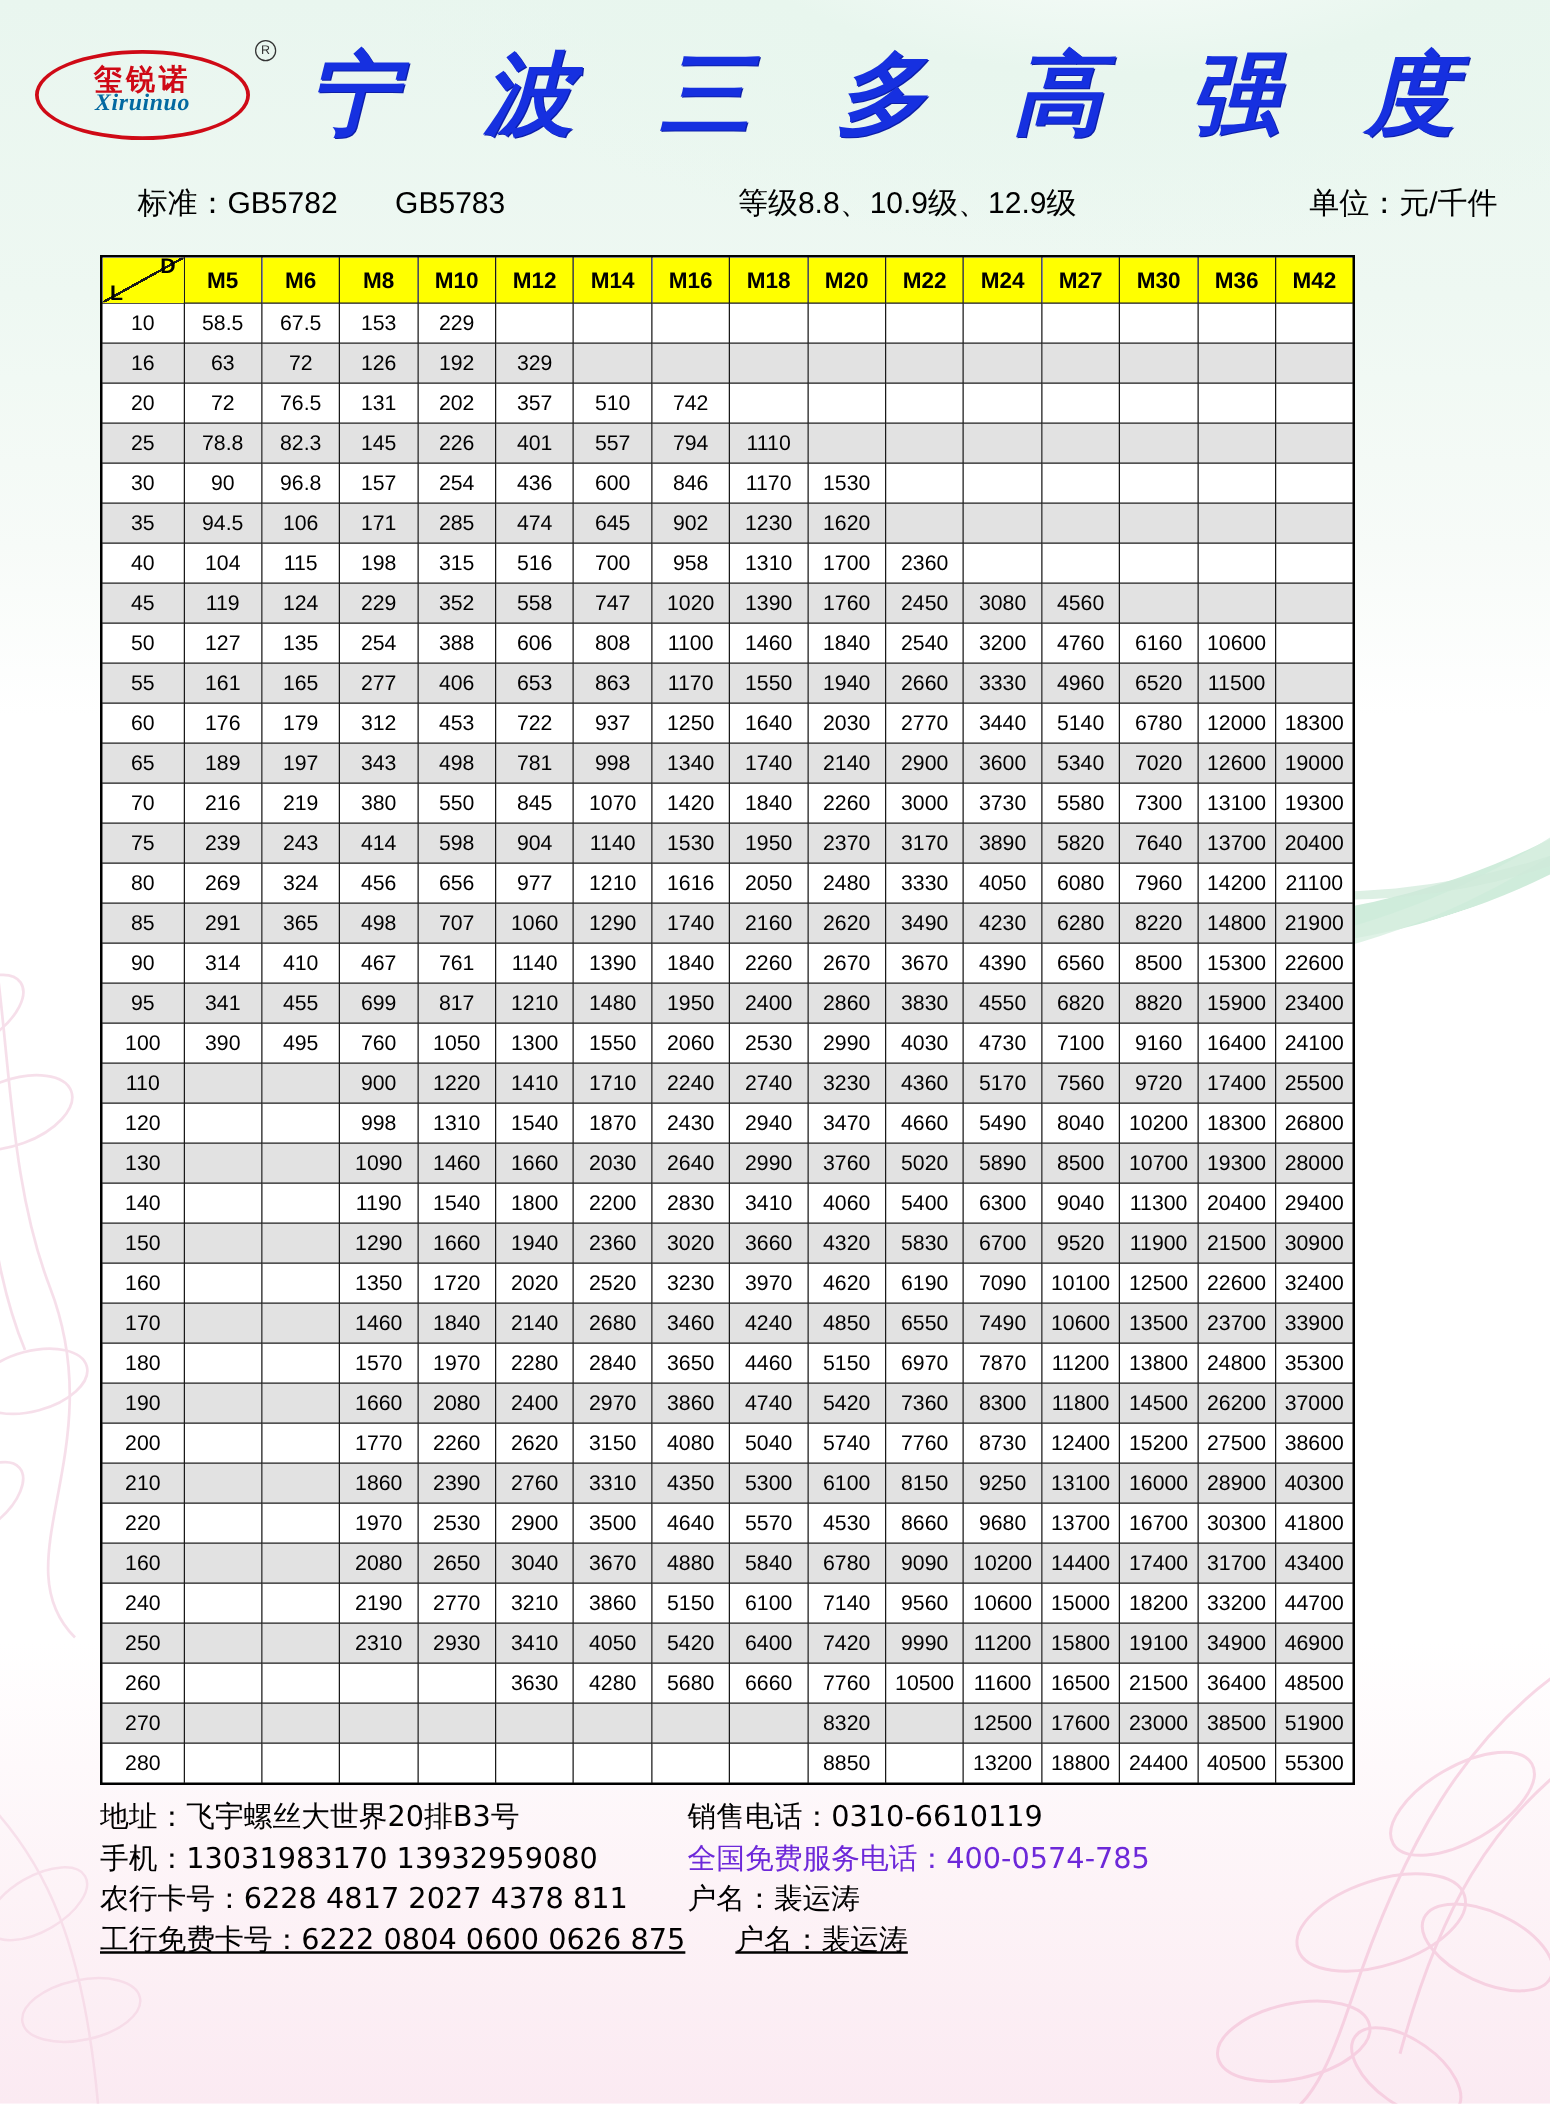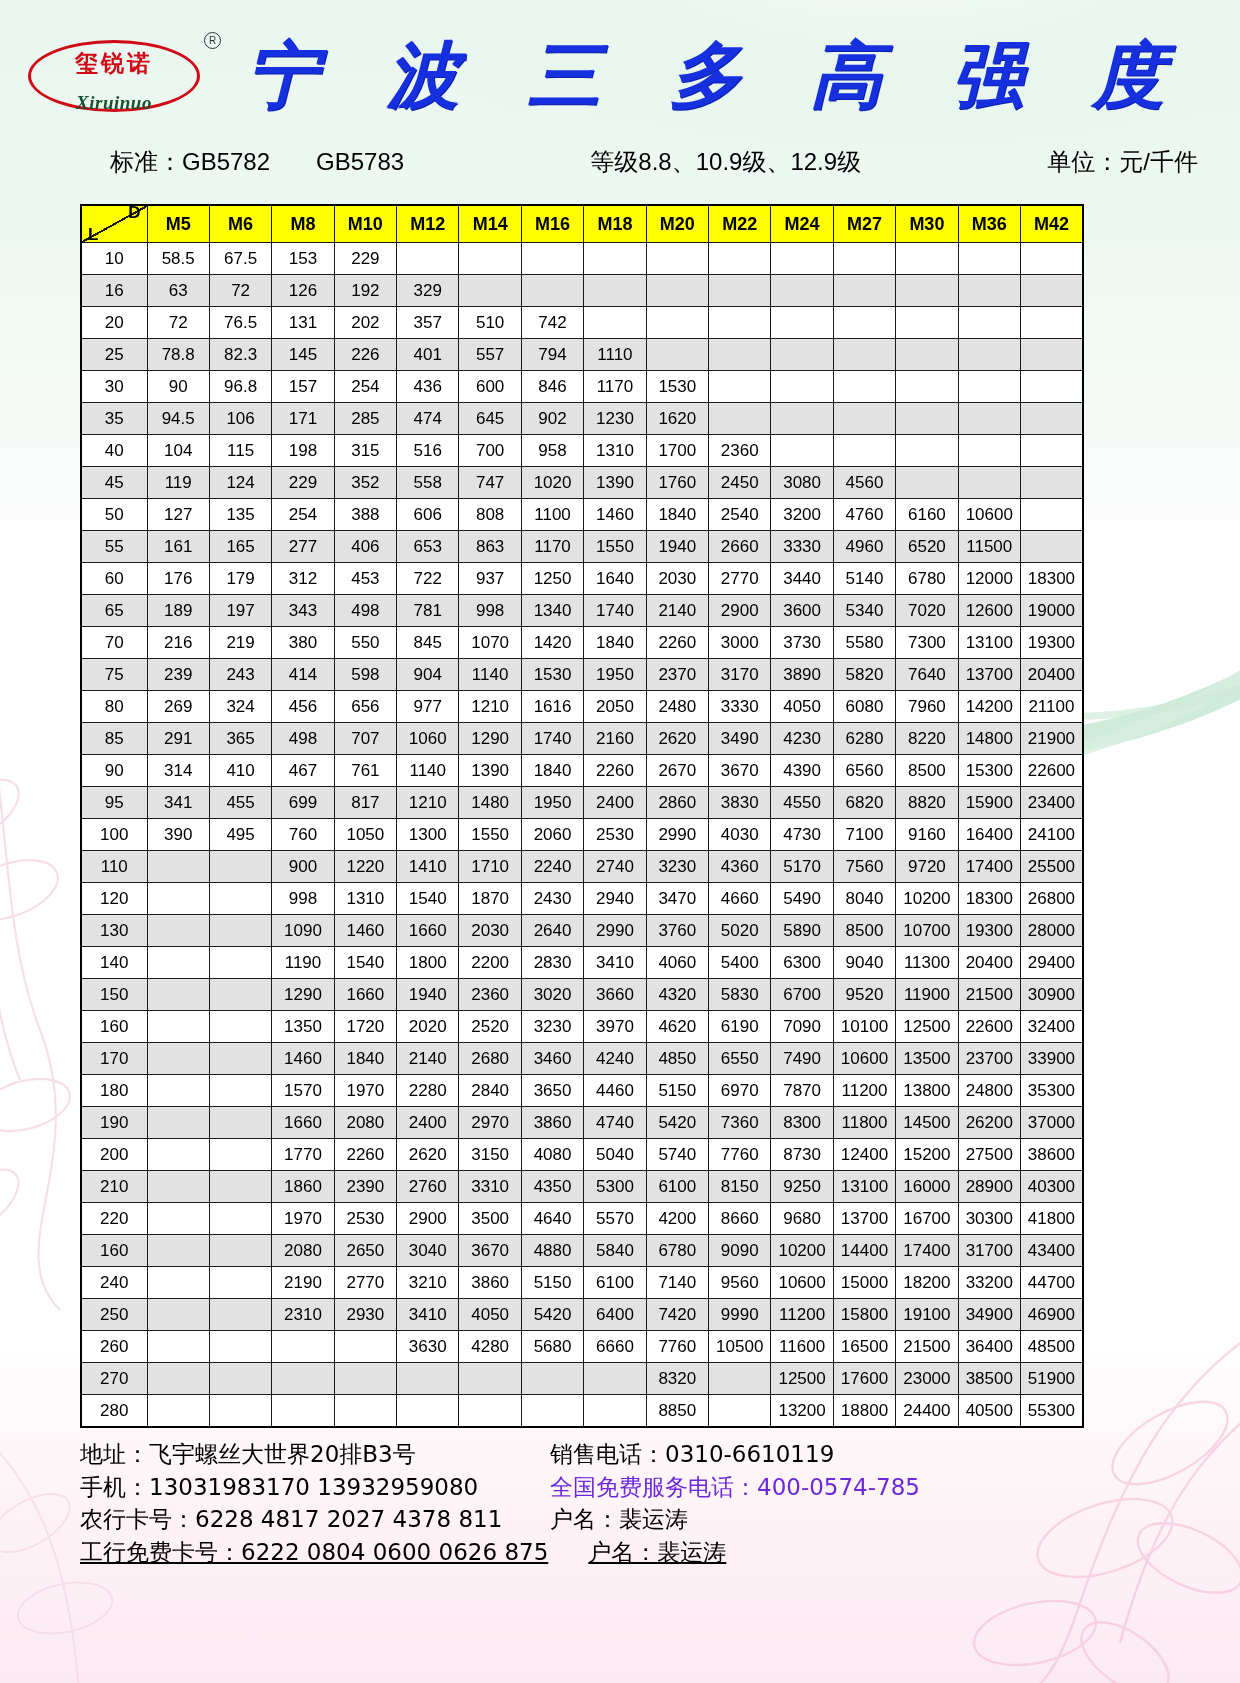--- a/index.html
+++ b/index.html
@@ -57,22 +57,22 @@
   .logo-oval {
     position:absolute; left:0; top:10px; width:172px; height:72px;
     border:3.5px solid #cf0a16; border-radius:50%;
   }
   .logo-cn {
     position:absolute; left:0; top:18px; width:172px; text-align:center;
     color:#cf0a16; font-size:23px; font-weight:bold; letter-spacing:3px;
     font-family:"DejaVu Serif", serif;
   }
   .logo-en {
-    position:absolute; left:0; top:62px; width:172px; text-align:center;
-    color:#14532d; font-size:19px; font-weight:bold; font-style:italic;
+    position:absolute; left:0; top:42px; width:172px; text-align:center;
+    color:#0369a1; font-size:19px; font-weight:bold; font-style:italic;
     font-family:"Liberation Serif", serif; letter-spacing:.5px;
   }
   .logo-r {
     position:absolute; left:176px; top:2px; width:17px; height:17px;
     border:1.3px solid #333; border-radius:50%; color:#333;
     font-size:10px; line-height:15px; text-align:center;
   }
   .brand-title {
     color:#1630e0; font-size:72px; font-weight:bold; letter-spacing:22px;
     font-family:"DejaVu Serif", serif; font-style:italic;
@@ -790,21 +790,21 @@
           <tr>
             <td class="rowhead">220</td>
             <td></td>
             <td></td>
             <td>1970</td>
             <td>2530</td>
             <td>2900</td>
             <td>3500</td>
             <td>4640</td>
             <td>5570</td>
-            <td>4200</td>
+            <td>4530</td>
             <td>8660</td>
             <td>9680</td>
             <td>13700</td>
             <td>16700</td>
             <td>30300</td>
             <td>41800</td>
           </tr>
           <tr>
             <td class="rowhead">160</td>
             <td></td>

